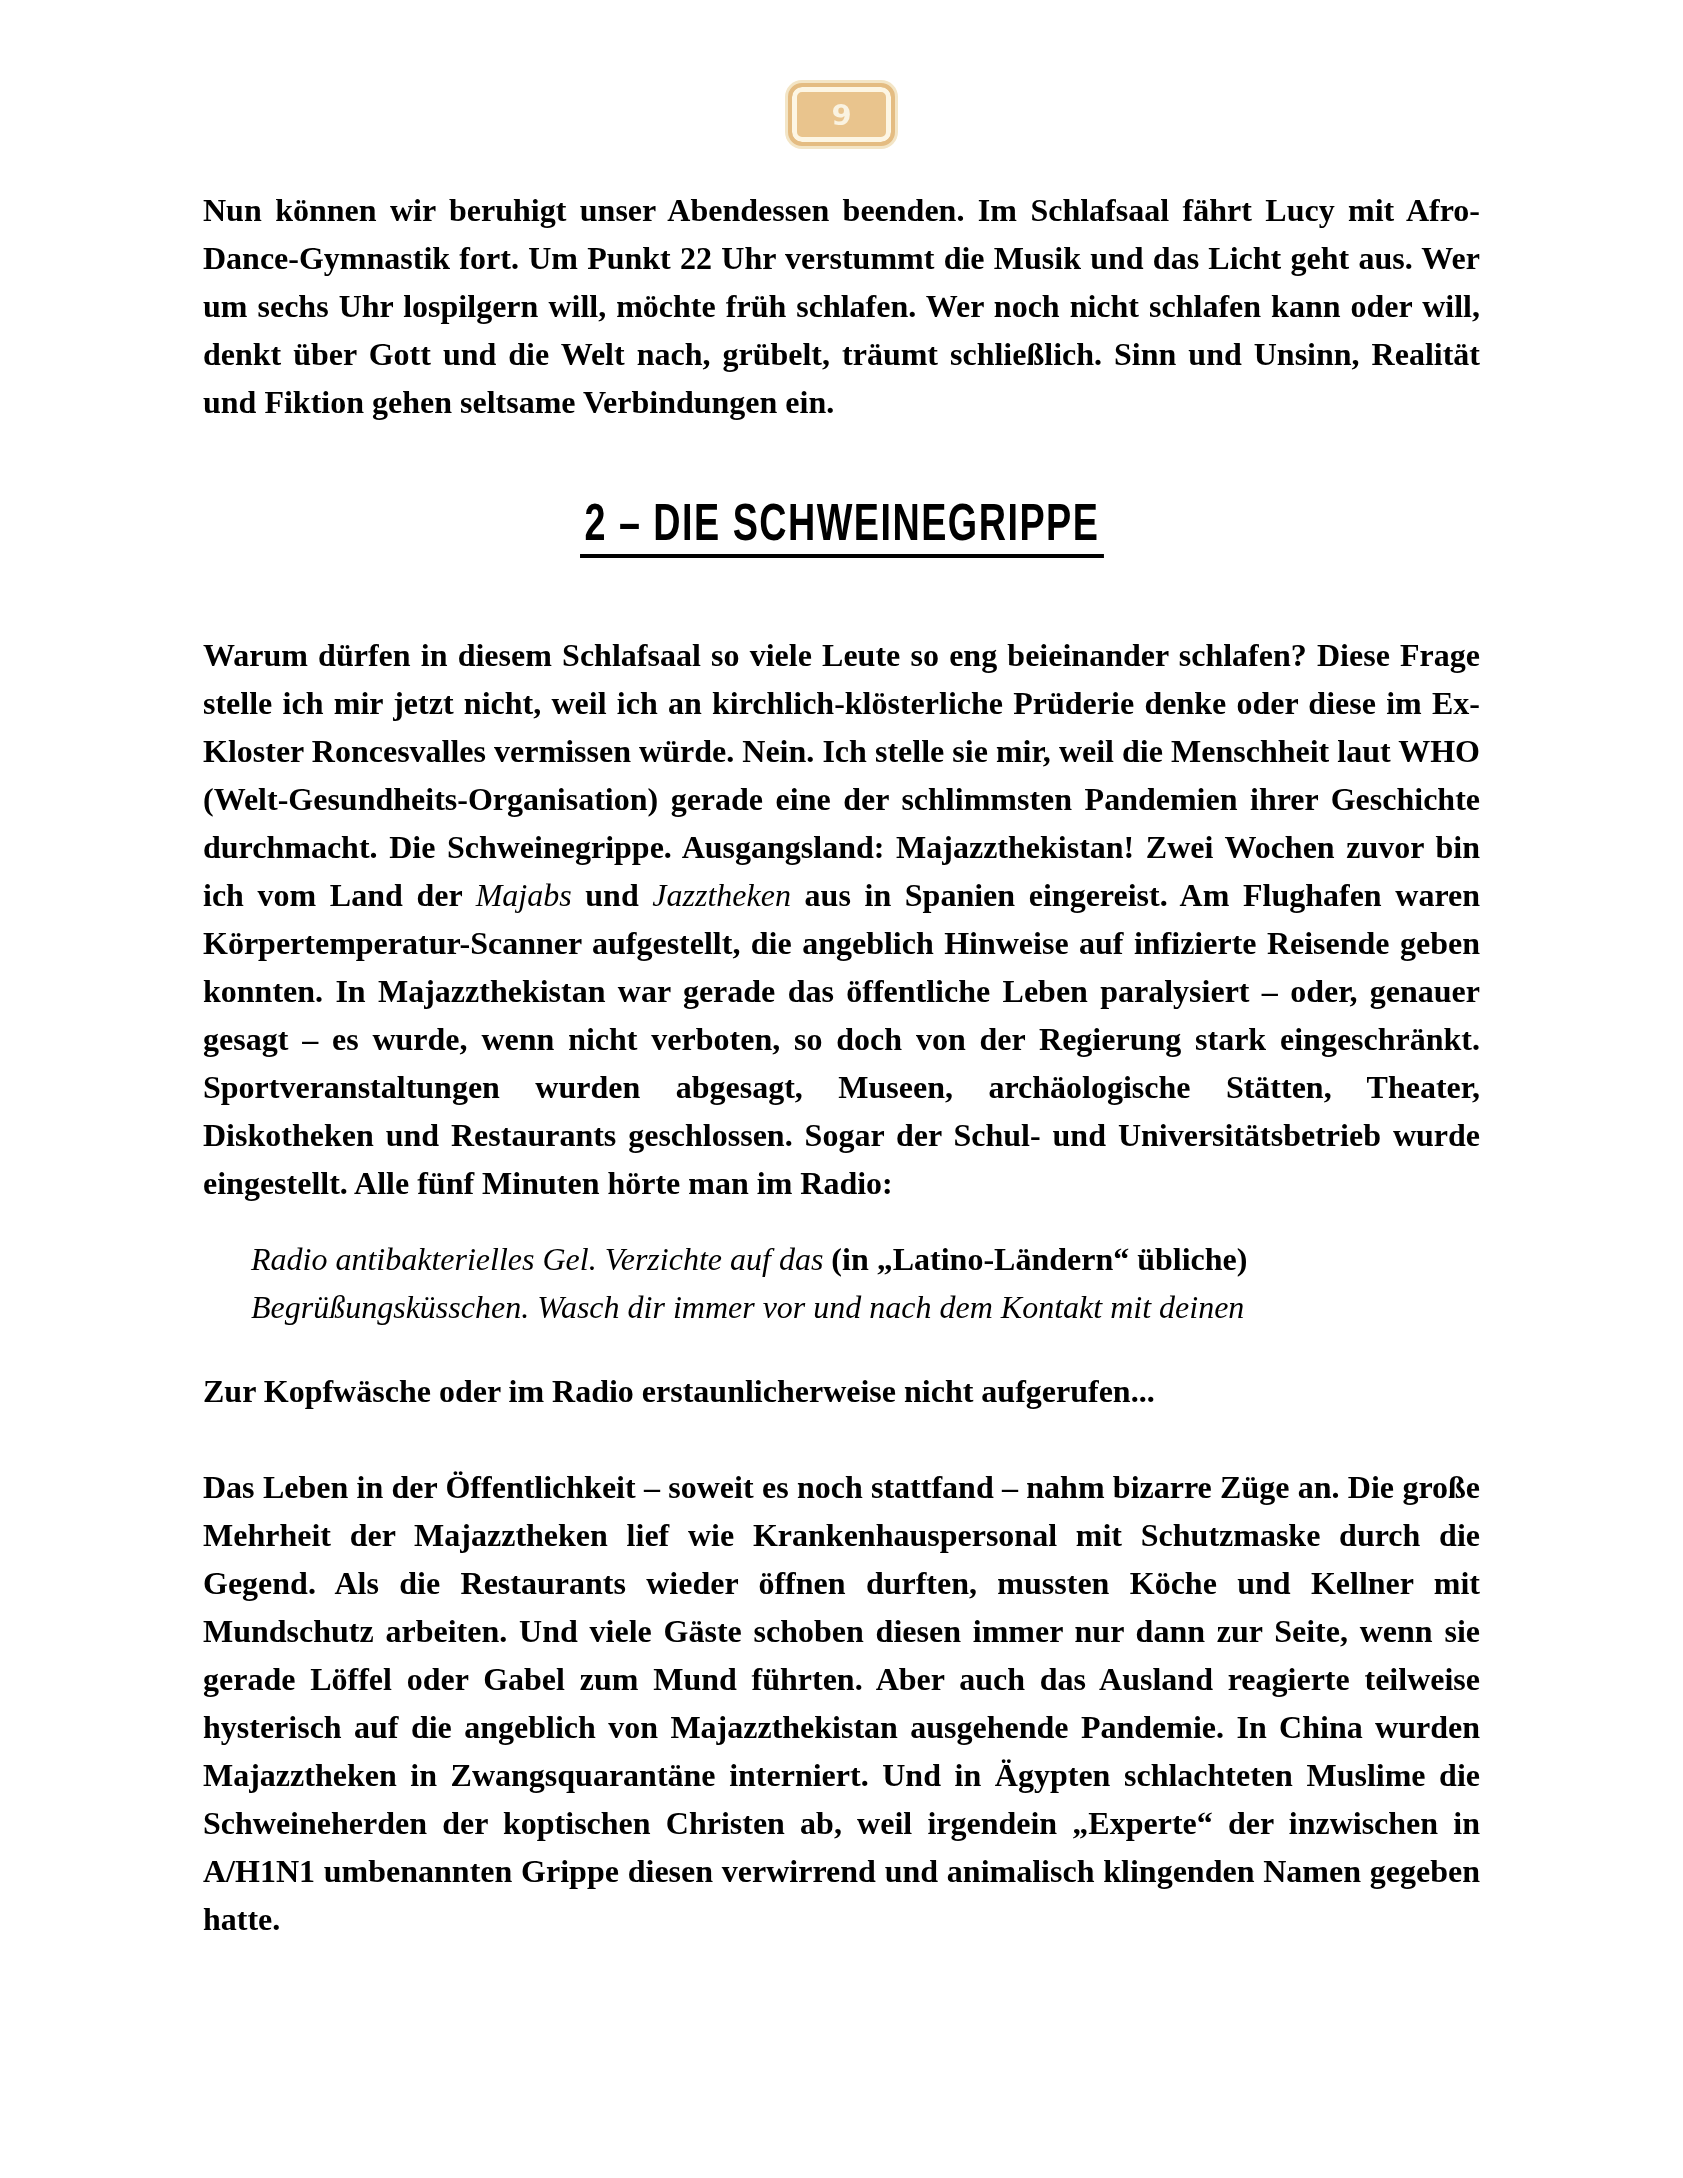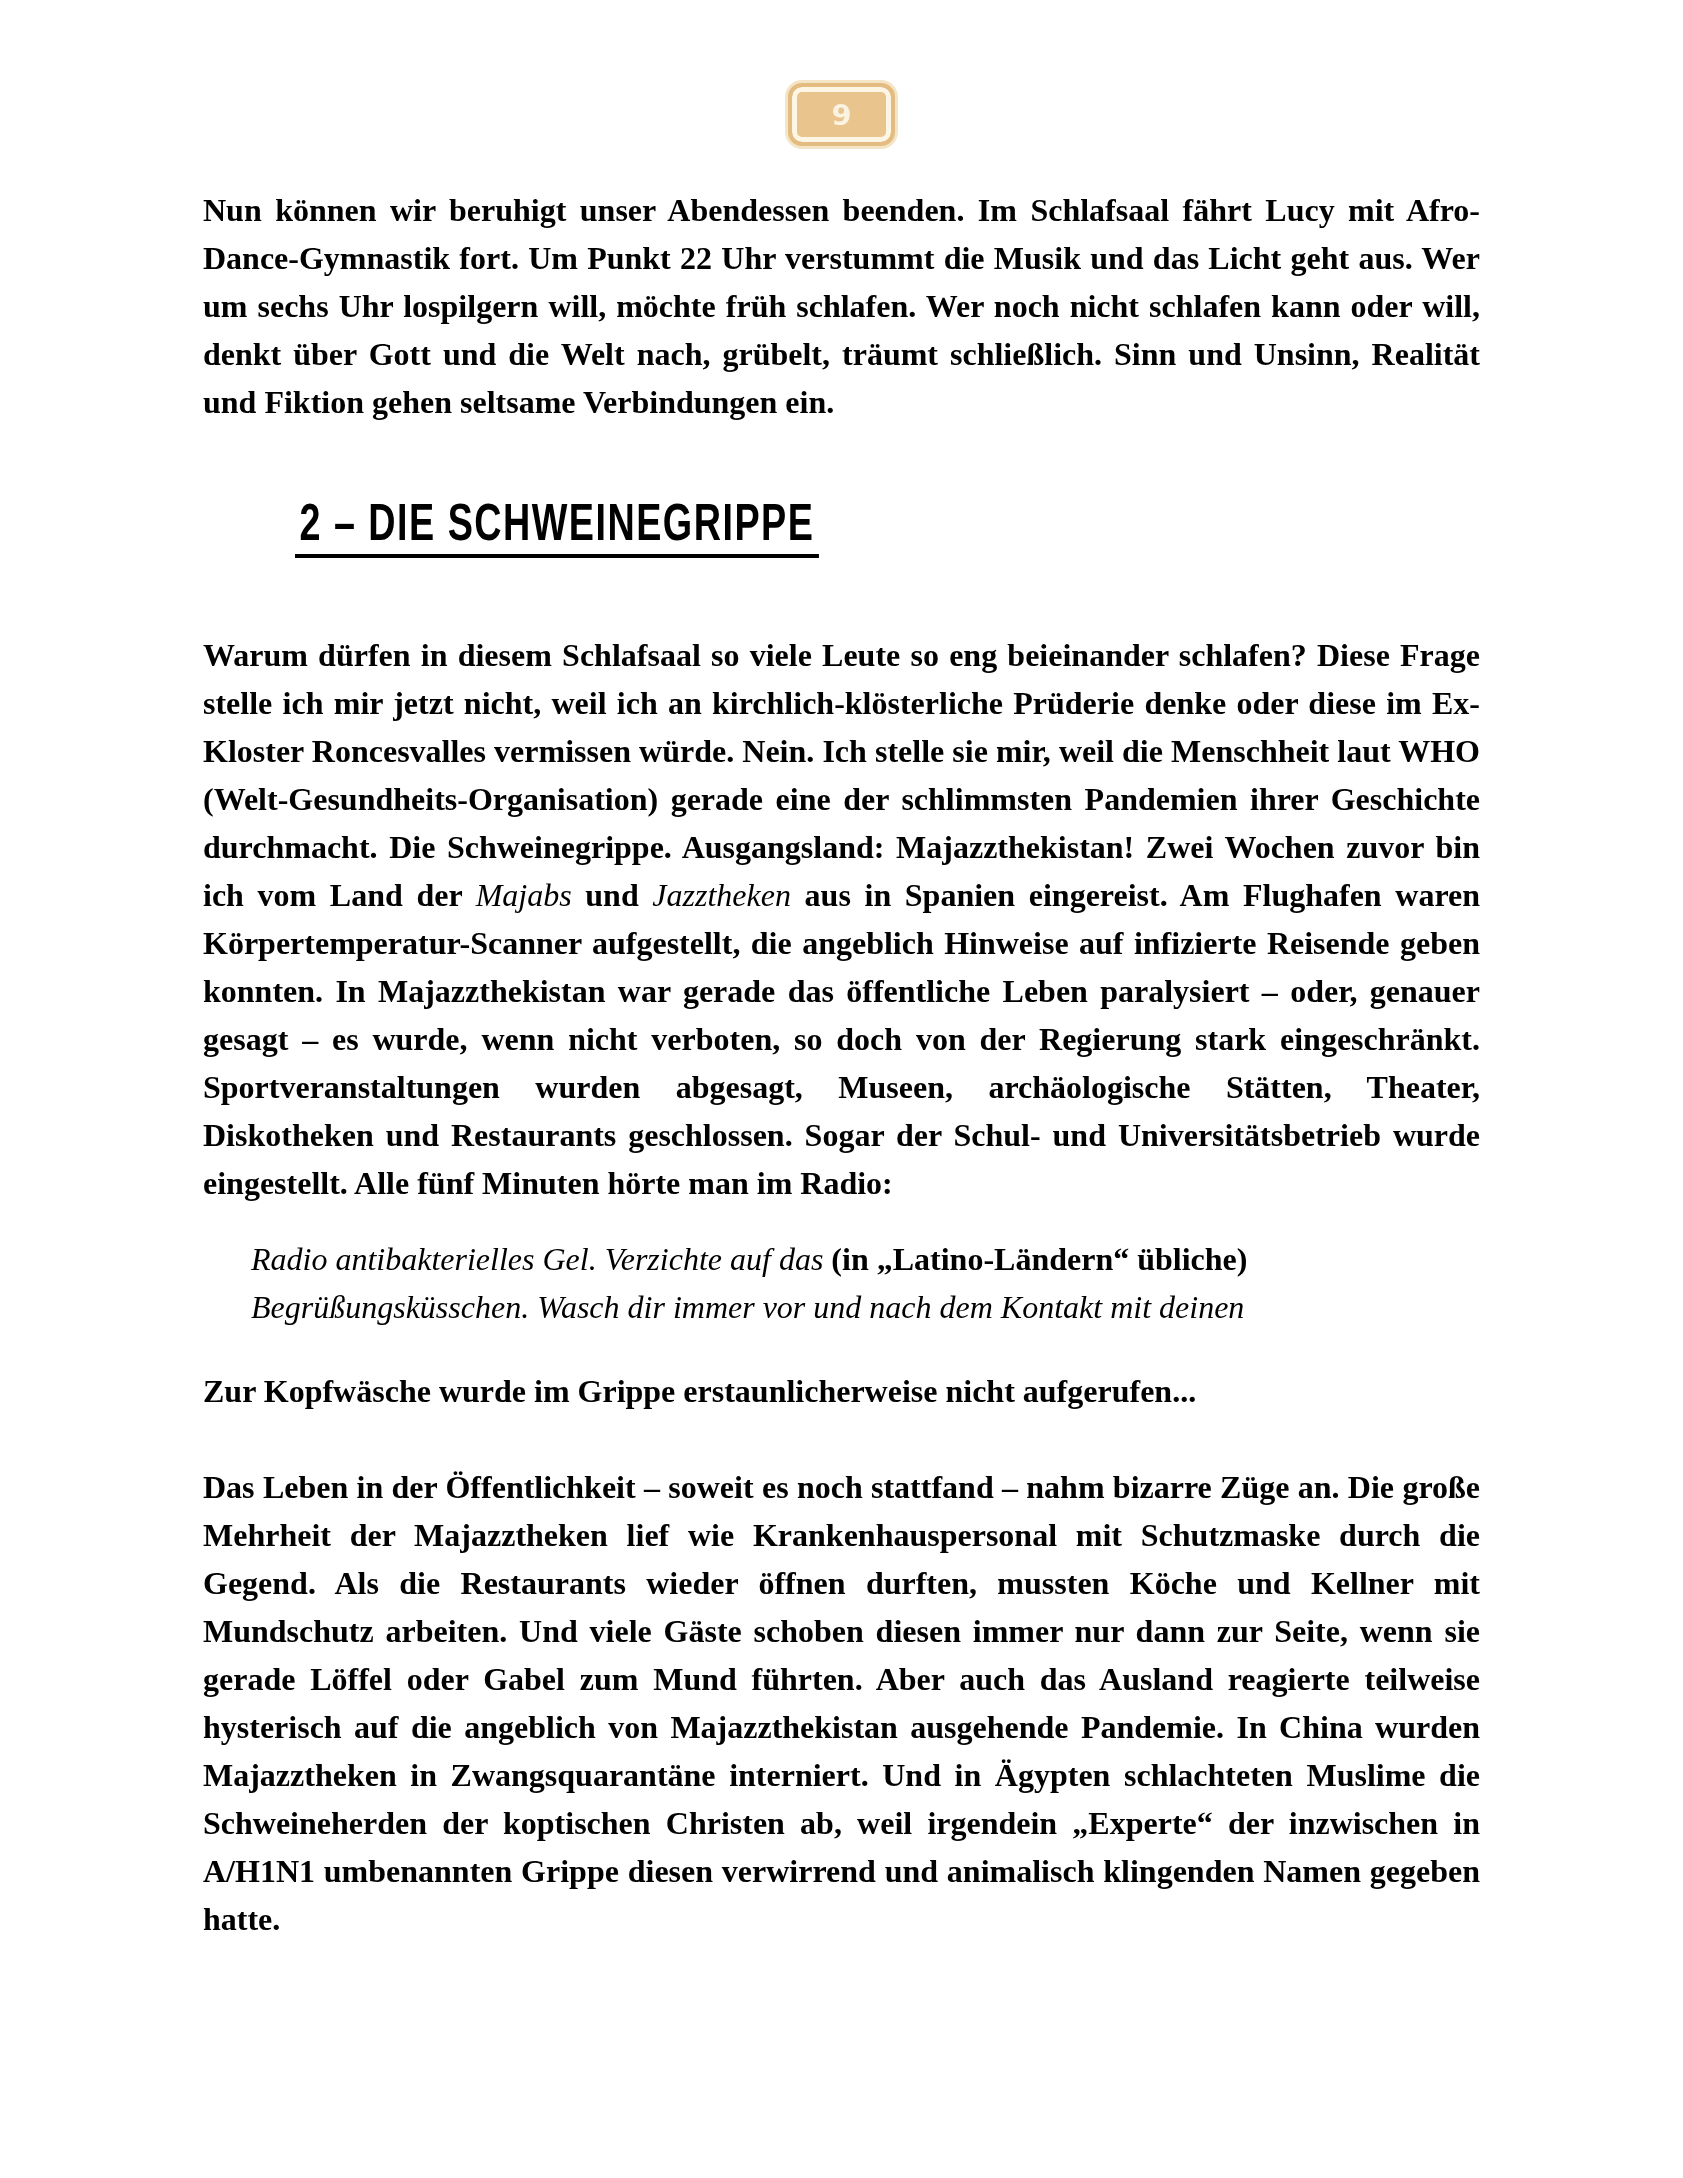--- a/index.html
+++ b/index.html
@@ -33,21 +33,21 @@
     margin:0 0 0 0;
     hyphens:auto;
   }
   .para.p1{margin-bottom:69px;}
   .para.p2{margin-bottom:26px;}
   .run.n{font-style:normal;font-weight:bold;}
   .run.b{font-weight:bold;}
   .run.i{font-style:italic;}
   .run.bi{font-weight:bold;font-style:italic;}
   
-  .heading-row{margin:0 0 73px 0;}
+  .heading-row{text-align:center;margin:0 0 73px 0;}
   .heading{
     display:inline-block;
     transform:scaleX(0.74);
     transform-origin:center;
     font-family:"Liberation Sans","DejaVu Sans",sans-serif;
     font-weight:700;
     font-size:51px;
     line-height:55px;
     letter-spacing:2px;
     border-bottom:4px solid #000;
@@ -85,19 +85,19 @@
     <span class="heading">2 – DIE SCHWEINEGRIPPE</span>
   </div>
 
   <p class="para p2"><span class="run b">Warum dürfen in diesem Schlafsaal</span><span class="run n"> so viele Leute so eng beieinander schlafen? Diese Frage stelle ich mir jetzt nicht, weil ich an kirchlich-klösterliche Prüderie denke oder diese im Ex-Kloster Roncesvalles vermissen würde. Nein. Ich stelle sie mir, weil die Menschheit laut WHO (Welt-Gesundheits-Organisation) gerade eine der schlimmsten Pandemien ihrer Geschichte durchmacht. Die Schweinegrippe. Ausgangsland: Majazzthekistan! Zwei Wochen zuvor bin ich vom Land der </span><span class="run i">Majabs</span><span class="run n"> und </span><span class="run i">Jazztheken</span><span class="run n"> aus in Spanien eingereist. Am Flughafen waren Körpertemperatur-Scanner aufgestellt, die angeblich Hinweise auf infizierte Reisende geben konnten. In Majazzthekistan war gerade das öffentliche Leben paralysiert – oder, genauer gesagt – es wurde, wenn nicht verboten, so doch von der Regierung stark eingeschränkt. Sportveranstaltungen wurden abgesagt, Museen, archäologische Stätten, Theater, Diskotheken und Restaurants geschlossen. Sogar der Schul- und Universitätsbetrieb wurde eingestellt. Alle fünf Minuten hörte man im Radio:</span></p>
 
   <div class="quote">
       <div class="qline"><span class="run i">Radio antibakterielles Gel. Verzichte auf das </span><span class="run n">(in „Latino-Ländern“ übliche)</span></div>
       <div class="qline"><span class="run i">Begrüßungsküsschen. Wasch dir immer vor und nach dem Kontakt mit deinen</span></div>
     </div>
 
-  <p class="para radio-note"><span class="run n">Zur Kopfwäsche wurde im Grippe erstaunlicherweise nicht aufgerufen...</span></p>
+  <p class="para radio-note"><span class="run n">Zur Kopfwäsche oder im Radio erstaunlicherweise nicht aufgerufen...</span></p>
 
   <p class="para p3"><span class="run b">Das Leben in der Öffentlichkeit</span><span class="run n"> – soweit es noch stattfand – nahm bizarre Züge an. Die große Mehrheit der Majazztheken lief wie Krankenhauspersonal mit Schutzmaske durch die Gegend. Als die Restaurants wieder öffnen durften, mussten Köche und Kellner mit Mundschutz arbeiten. Und viele Gäste schoben diesen immer nur dann zur Seite, wenn sie gerade Löffel oder Gabel zum Mund führten. Aber auch das Ausland reagierte teilweise hysterisch auf die angeblich von Majazzthekistan ausgehende Pandemie. In China wurden Majazztheken in Zwangsquarantäne interniert. Und in Ägypten schlachteten Muslime die Schweineherden der koptischen Christen ab, weil irgendein „Experte“ der inzwischen in A/H1N1 umbenannten Grippe diesen verwirrend und animalisch klingenden Namen gegeben hatte.</span></p>
 
 
 </div>
 
 
 </body></html>

